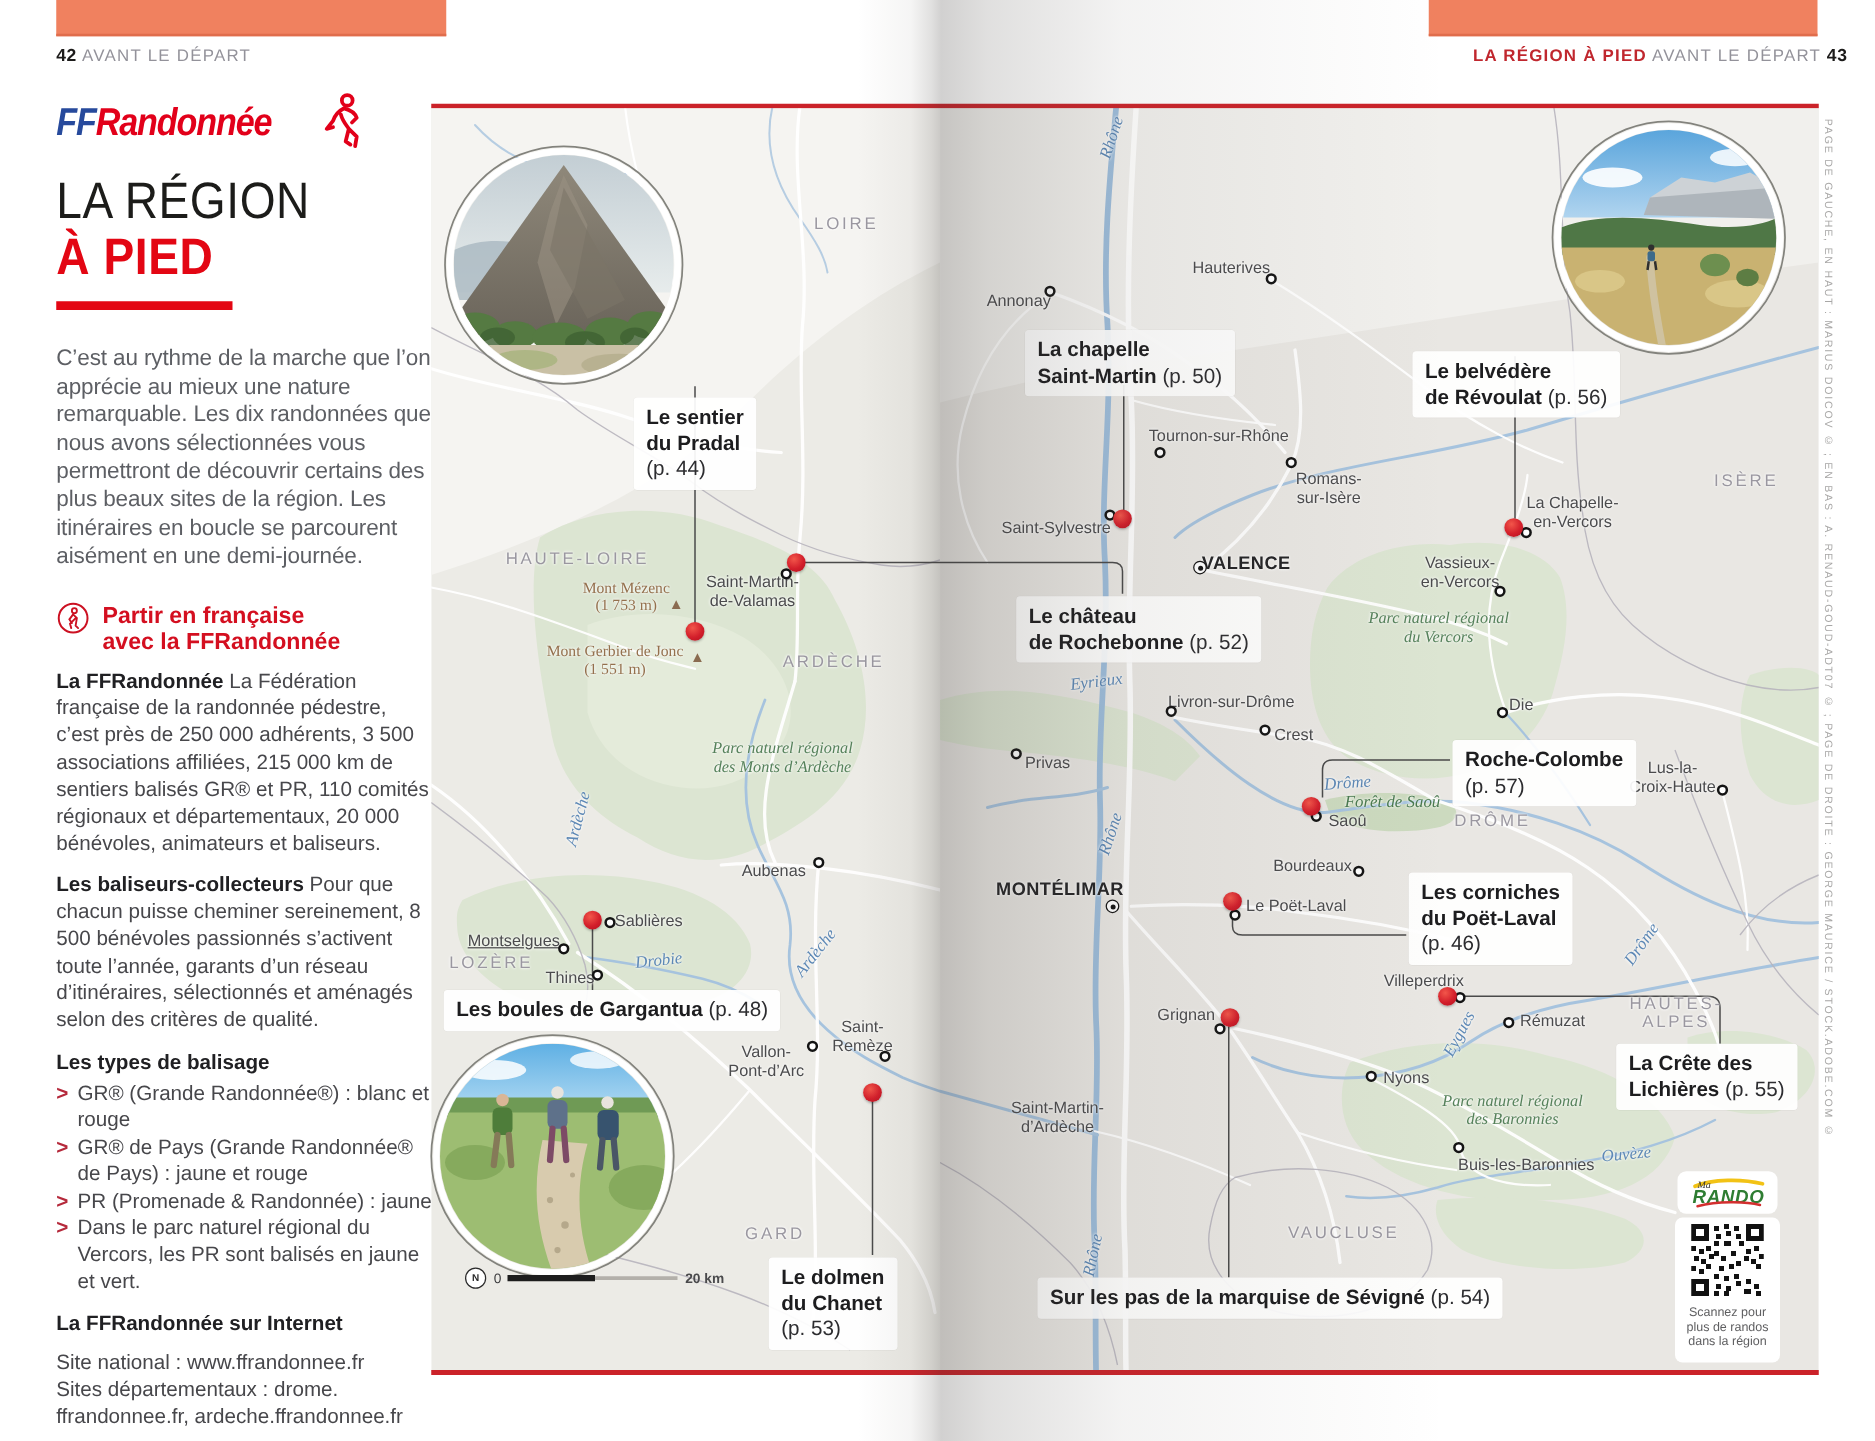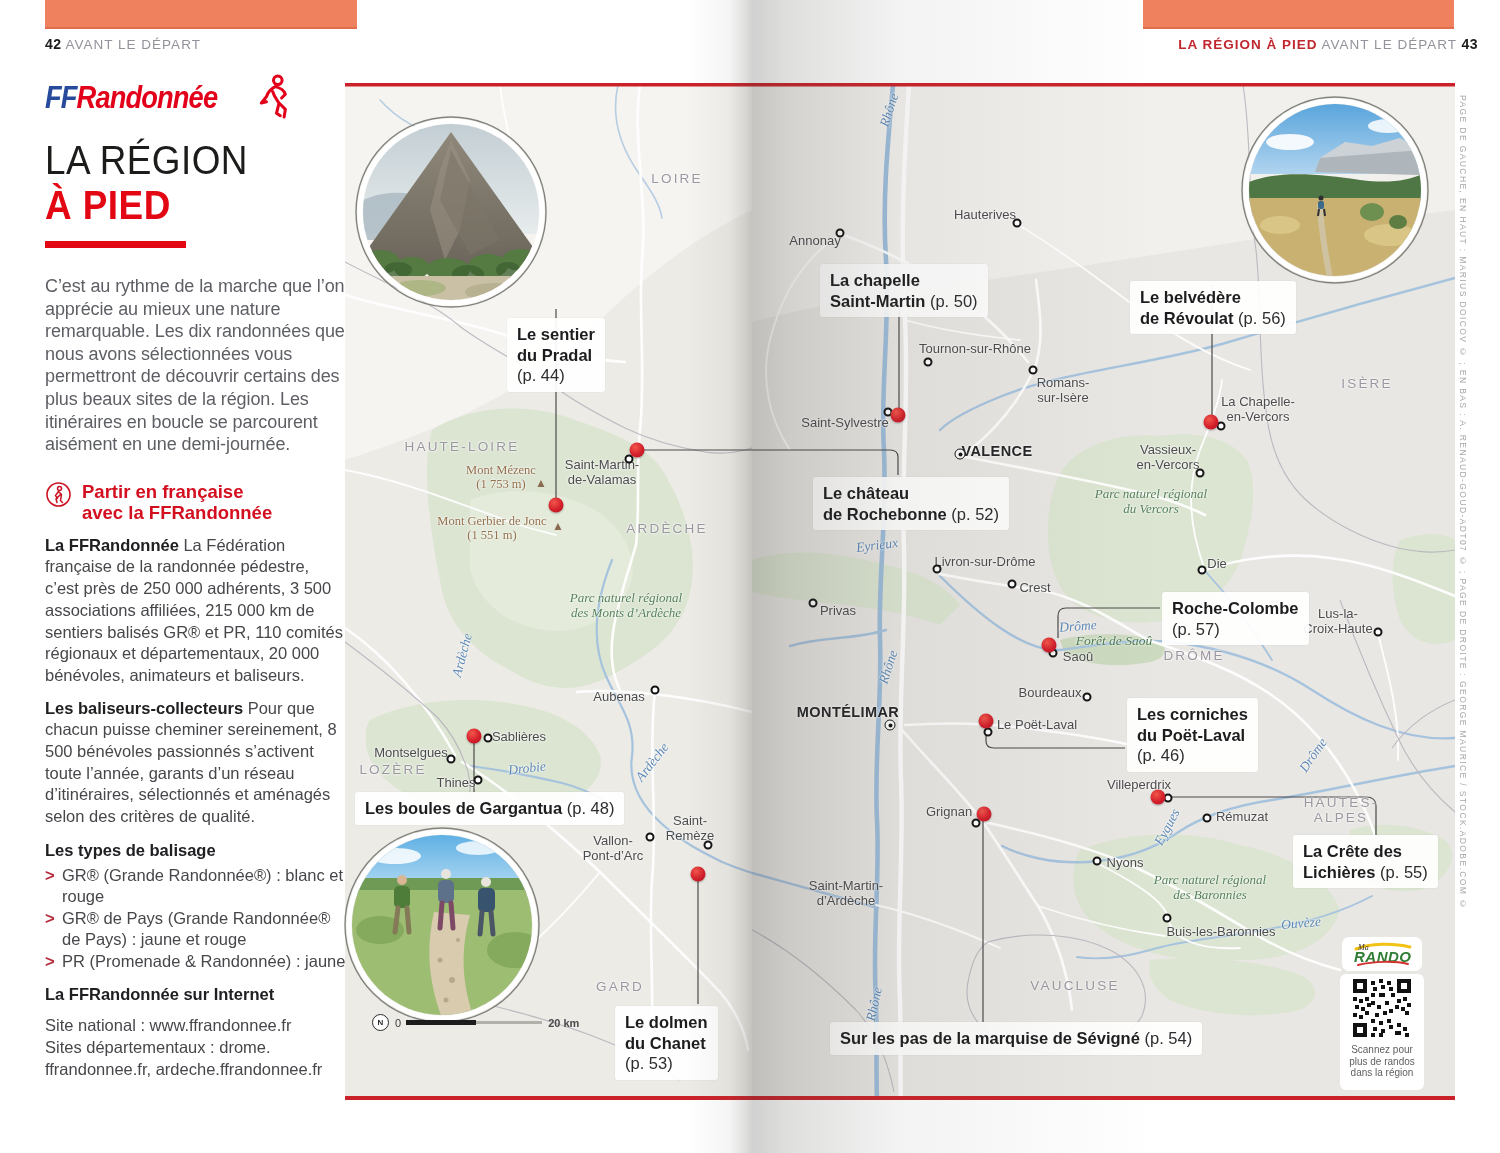--- a/index.html
+++ b/index.html
@@ -349,20 +349,21 @@
     </div>
 
     <p class="body"><b>La FFRandonnée</b><span> La Fédération française de la randonnée pédestre, c’est près de 250 000 adhérents, 3 500 associations affiliées, 215 000 km de sentiers balisés GR® et PR, 110 comités régionaux et départementaux, 20 000 bénévoles, animateurs et baliseurs.</span></p>
     <p class="body"><b>Les baliseurs-collecteurs</b><span> Pour que chacun puisse cheminer sereinement, 8 500 bénévoles passionnés s’activent toute l’année, garants d’un réseau d’itinéraires, sélectionnés et aménagés selon des critères de qualité.</span></p>
 
     <h3 class="subhead">Les types de balisage</h3>
     <ul class="balisage">
       <li><span>GR® (Grande Randonnée®) : blanc et rouge</span></li>
       <li><span>GR® de Pays (Grande Randonnée® de Pays) : jaune et rouge</span></li>
       <li><span>PR (Promenade &amp; Randonnée) : jaune</span></li>
+      <li><span>Dans le parc naturel régional du Vercors, les PR sont balisés en jaune et vert.</span></li>
     </ul>
 
     <h3 class="subhead">La FFRandonnée sur Internet</h3>
     <p class="body">
       <span>Site national : www.ffrandonnee.fr</span><br>
       <span>Sites départementaux : drome.</span><br>
       <span>ffrandonnee.fr, ardeche.ffrandonnee.fr</span>
     </p>
   </div>
 
@@ -378,21 +379,21 @@
       </div>
       <div class="ml dept" style="left: 393px; top: 770px;">
         <div>LOZÈRE</div>
       </div>
       <div class="ml dept" style="left: 620px; top: 987px;">
         <div>GARD</div>
       </div>
       <div class="ml dept" style="left: 1194px; top: 656px;">
         <div>DRÔME</div>
       </div>
-      <div class="ml dept" style="left: 1367px; top: 384px; text-align: center;">
+      <div class="ml dept" style="left: 1397px; top: 384px; text-align: center;">
         <div>ISÈRE</div>
       </div>
       <div class="ml dept" style="left: 1341px; top: 810px;">
         <div>HAUTES-</div>
         <div>ALPES</div>
       </div>
       <div class="ml dept" style="left: 1075px; top: 986px;">
         <div>VAUCLUSE</div>
       </div>
       <div class="ml city" style="left: 815px; top: 241px;">
@@ -460,21 +461,21 @@
       </div>
       <div class="ml city" style="left: 619px; top: 697px;">
         <div>Aubenas</div>
       </div>
       <div class="ml city" style="left: 838px; top: 611px;">
         <div>Privas</div>
       </div>
       <div class="ml city" style="left: 519px; top: 737px;">
         <div>Sablières</div>
       </div>
-      <div class="ml city" style="left: 411px; top: 753px;">
+      <div class="ml city" style="left: 411px; top: 753px; text-decoration: underline;">
         <div>Montselgues</div>
       </div>
       <div class="ml city" style="left: 456px; top: 783px;">
         <div>Thines</div>
       </div>
       <div class="ml city" style="left: 613px; top: 849px;">
         <div>Vallon-</div>
         <div>Pont-d’Arc</div>
       </div>
       <div class="ml city" style="left: 690px; top: 829px;">

